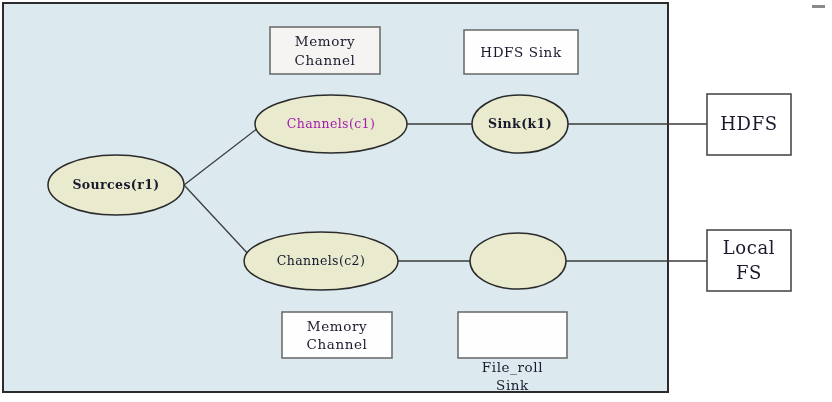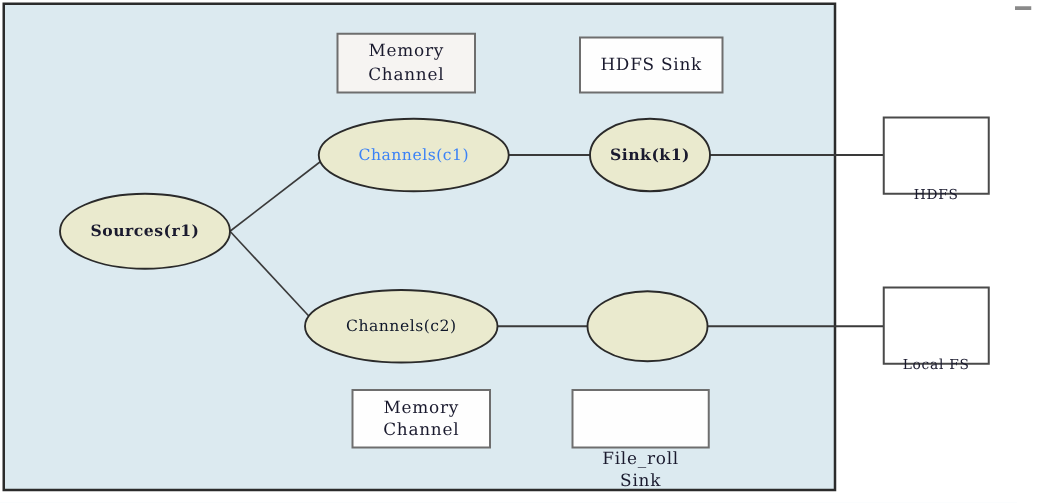--- a/index.html
+++ b/index.html
@@ -38,23 +38,22 @@
     letter-spacing: 0.4px;
     line-height: 1.35;
     white-space: pre-line;
     pointer-events: none;
   }
   .box-label {
     font-size: 13.5px;
     letter-spacing: 0.6px;
   }
   .ext-label {
-    font-size: 11px;
+    font-size: 18px;
     letter-spacing: 0.6px;
-    margin-top: 32px;
   }
 </style>
 </head>
 <body>
 
 <div id="canvas">
 
   <svg class="layer" viewBox="0 0 832 402">
 
     <rect id="s-container" x="3" y="3" width="665" height="389" fill="#dceaf0" stroke="#2b2b2b" stroke-width="2"></rect>
@@ -78,21 +77,21 @@
     <ellipse id="s-channels-c1" cx="331" cy="124" rx="76" ry="29" fill="#eaeace" stroke="#2a2a2a" stroke-width="1.5"></ellipse>
     <ellipse id="s-channels-c2" cx="321" cy="261" rx="77" ry="29" fill="#eaeace" stroke="#2a2a2a" stroke-width="1.5"></ellipse>
     <ellipse id="s-sink-k1" cx="520" cy="124" rx="48" ry="29" fill="#eaeace" stroke="#2a2a2a" stroke-width="1.5"></ellipse>
     <ellipse id="s-sink-k2" cx="518" cy="261" rx="48" ry="28" fill="#eaeace" stroke="#2a2a2a" stroke-width="1.5"></ellipse>
 
     <rect id="s-corner-mark" x="812" y="5" width="13" height="3" fill="#8a8a8a"></rect>
   </svg>
 
   <div class="node-label" style="left: 48px; top: 155px; width: 136px; height: 60px; color: rgb(26, 26, 46); font-weight: bold;">Sources(r1)</div>
 
-  <div class="node-label" style="left: 255px; top: 95px; width: 152px; height: 58px; color: #3b82f6;">Channels(c1)</div>
+  <div class="node-label" style="left: 255px; top: 95px; width: 152px; height: 58px; color: #a21caf;">Channels(c1)</div>
 
   <div class="node-label" style="left: 244px; top: 232px; width: 154px; height: 58px; color: #0f172a;">Channels(c2)</div>
 
   <div class="node-label" style="left: 472px; top: 95px; width: 96px; height: 58px; color: rgb(26, 26, 46); font-weight: bold;">Sink(k1)</div>
 
 
   <div class="node-label box-label" style="left: 270px; top: 27px; width: 110px; height: 47px; color: rgb(26, 26, 46);">Memory
 Channel</div>
 
   <div class="node-label box-label" style="left: 464px; top: 30px; width: 114px; height: 44px; color: rgb(26, 26, 46);">HDFS Sink</div>

